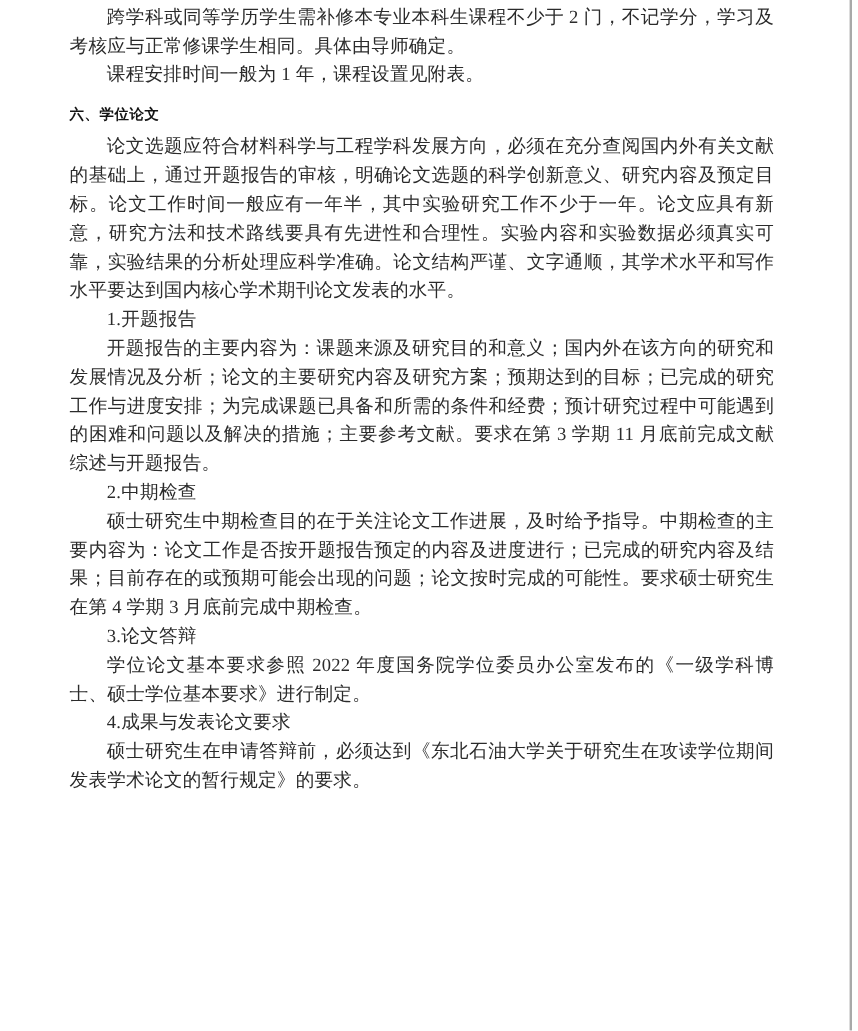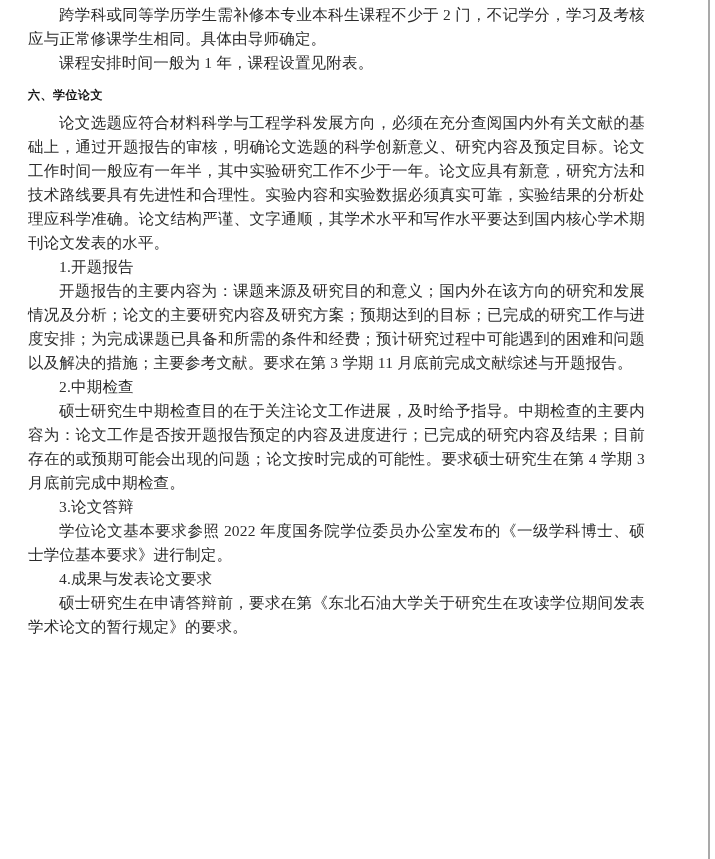--- a/index.html
+++ b/index.html
@@ -10,21 +10,21 @@
   .page {
     position: relative;
     width: 715px;
     height: 859px;
     background: #ffffff;
     overflow: hidden;
     font-family: "Liberation Serif", serif;
     color: #2b2b2b;
   }
   .content {
-    padding: 3px 70px 0 28px; 
+    padding: 3px 70px 0 58px; 
   }
   .para {
     margin: 0;
     font-size: 15.5px;
     line-height: 24px;
     text-align: justify;
     text-indent: 2em;
     letter-spacing: 0.2px;
     word-break: break-all;
   }
@@ -55,17 +55,17 @@
     <p class="para">课程安排时间一般为 1 年，课程设置见附表。</p>
     <h2 class="heading">六、学位论文</h2>
     <p class="para">论文选题应符合材料科学与工程学科发展方向，必须在充分查阅国内外有关文献的基础上，通过开题报告的审核，明确论文选题的科学创新意义、研究内容及预定目标。论文工作时间一般应有一年半，其中实验研究工作不少于一年。论文应具有新意，研究方法和技术路线要具有先进性和合理性。实验内容和实验数据必须真实可靠，实验结果的分析处理应科学准确。论文结构严谨、文字通顺，其学术水平和写作水平要达到国内核心学术期刊论文发表的水平。</p>
     <p class="para">1.开题报告</p>
     <p class="para">开题报告的主要内容为：课题来源及研究目的和意义；国内外在该方向的研究和发展情况及分析；论文的主要研究内容及研究方案；预期达到的目标；已完成的研究工作与进度安排；为完成课题已具备和所需的条件和经费；预计研究过程中可能遇到的困难和问题以及解决的措施；主要参考文献。要求在第 3 学期 11 月底前完成文献综述与开题报告。</p>
     <p class="para">2.中期检查</p>
     <p class="para">硕士研究生中期检查目的在于关注论文工作进展，及时给予指导。中期检查的主要内容为：论文工作是否按开题报告预定的内容及进度进行；已完成的研究内容及结果；目前存在的或预期可能会出现的问题；论文按时完成的可能性。要求硕士研究生在第 4 学期 3 月底前完成中期检查。</p>
     <p class="para">3.论文答辩</p>
     <p class="para">学位论文基本要求参照 2022 年度国务院学位委员办公室发布的《一级学科博士、硕士学位基本要求》进行制定。</p>
     <p class="para">4.成果与发表论文要求</p>
-    <p class="para">硕士研究生在申请答辩前，要求在第《东北石油大学关于研究生在攻读学位期间发表学术论文的暂行规定》的要求。</p>
+    <p class="para">硕士研究生在申请答辩前，必须达到《东北石油大学关于研究生在攻读学位期间发表学术论文的暂行规定》的要求。</p>
 
   </div>
   <div class="page-edge"></div>
 </div>
 
 </body></html>

